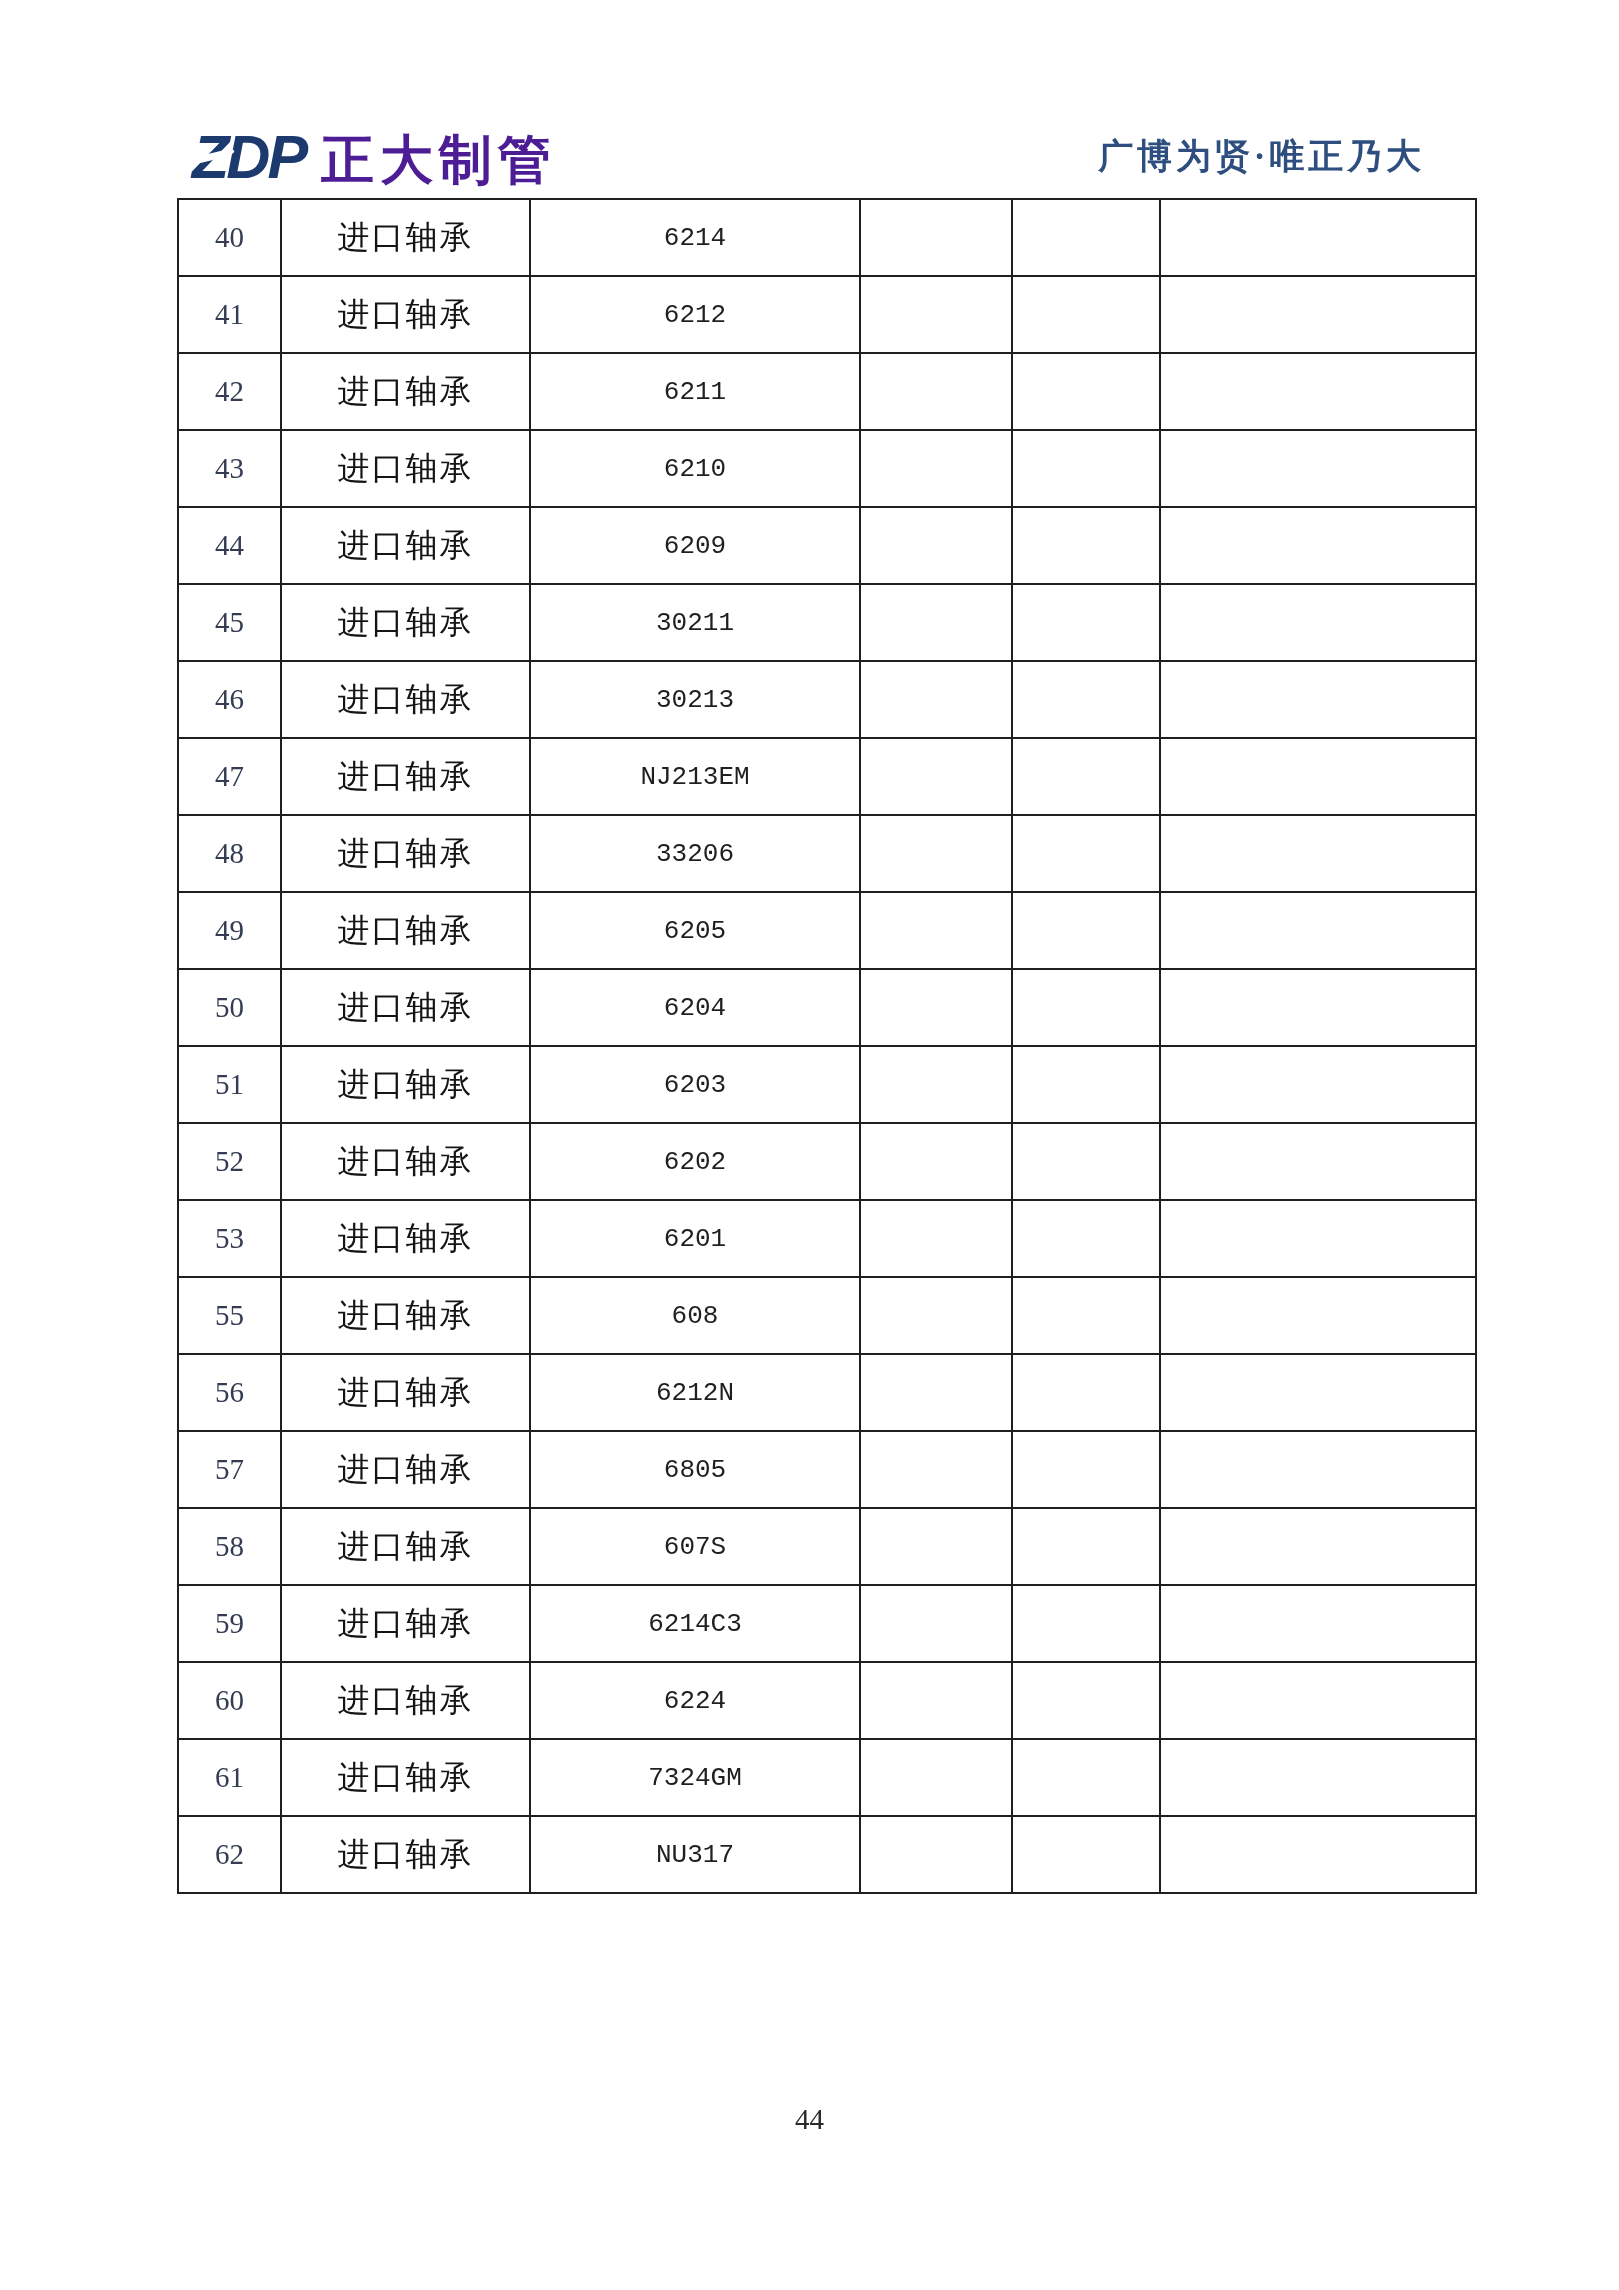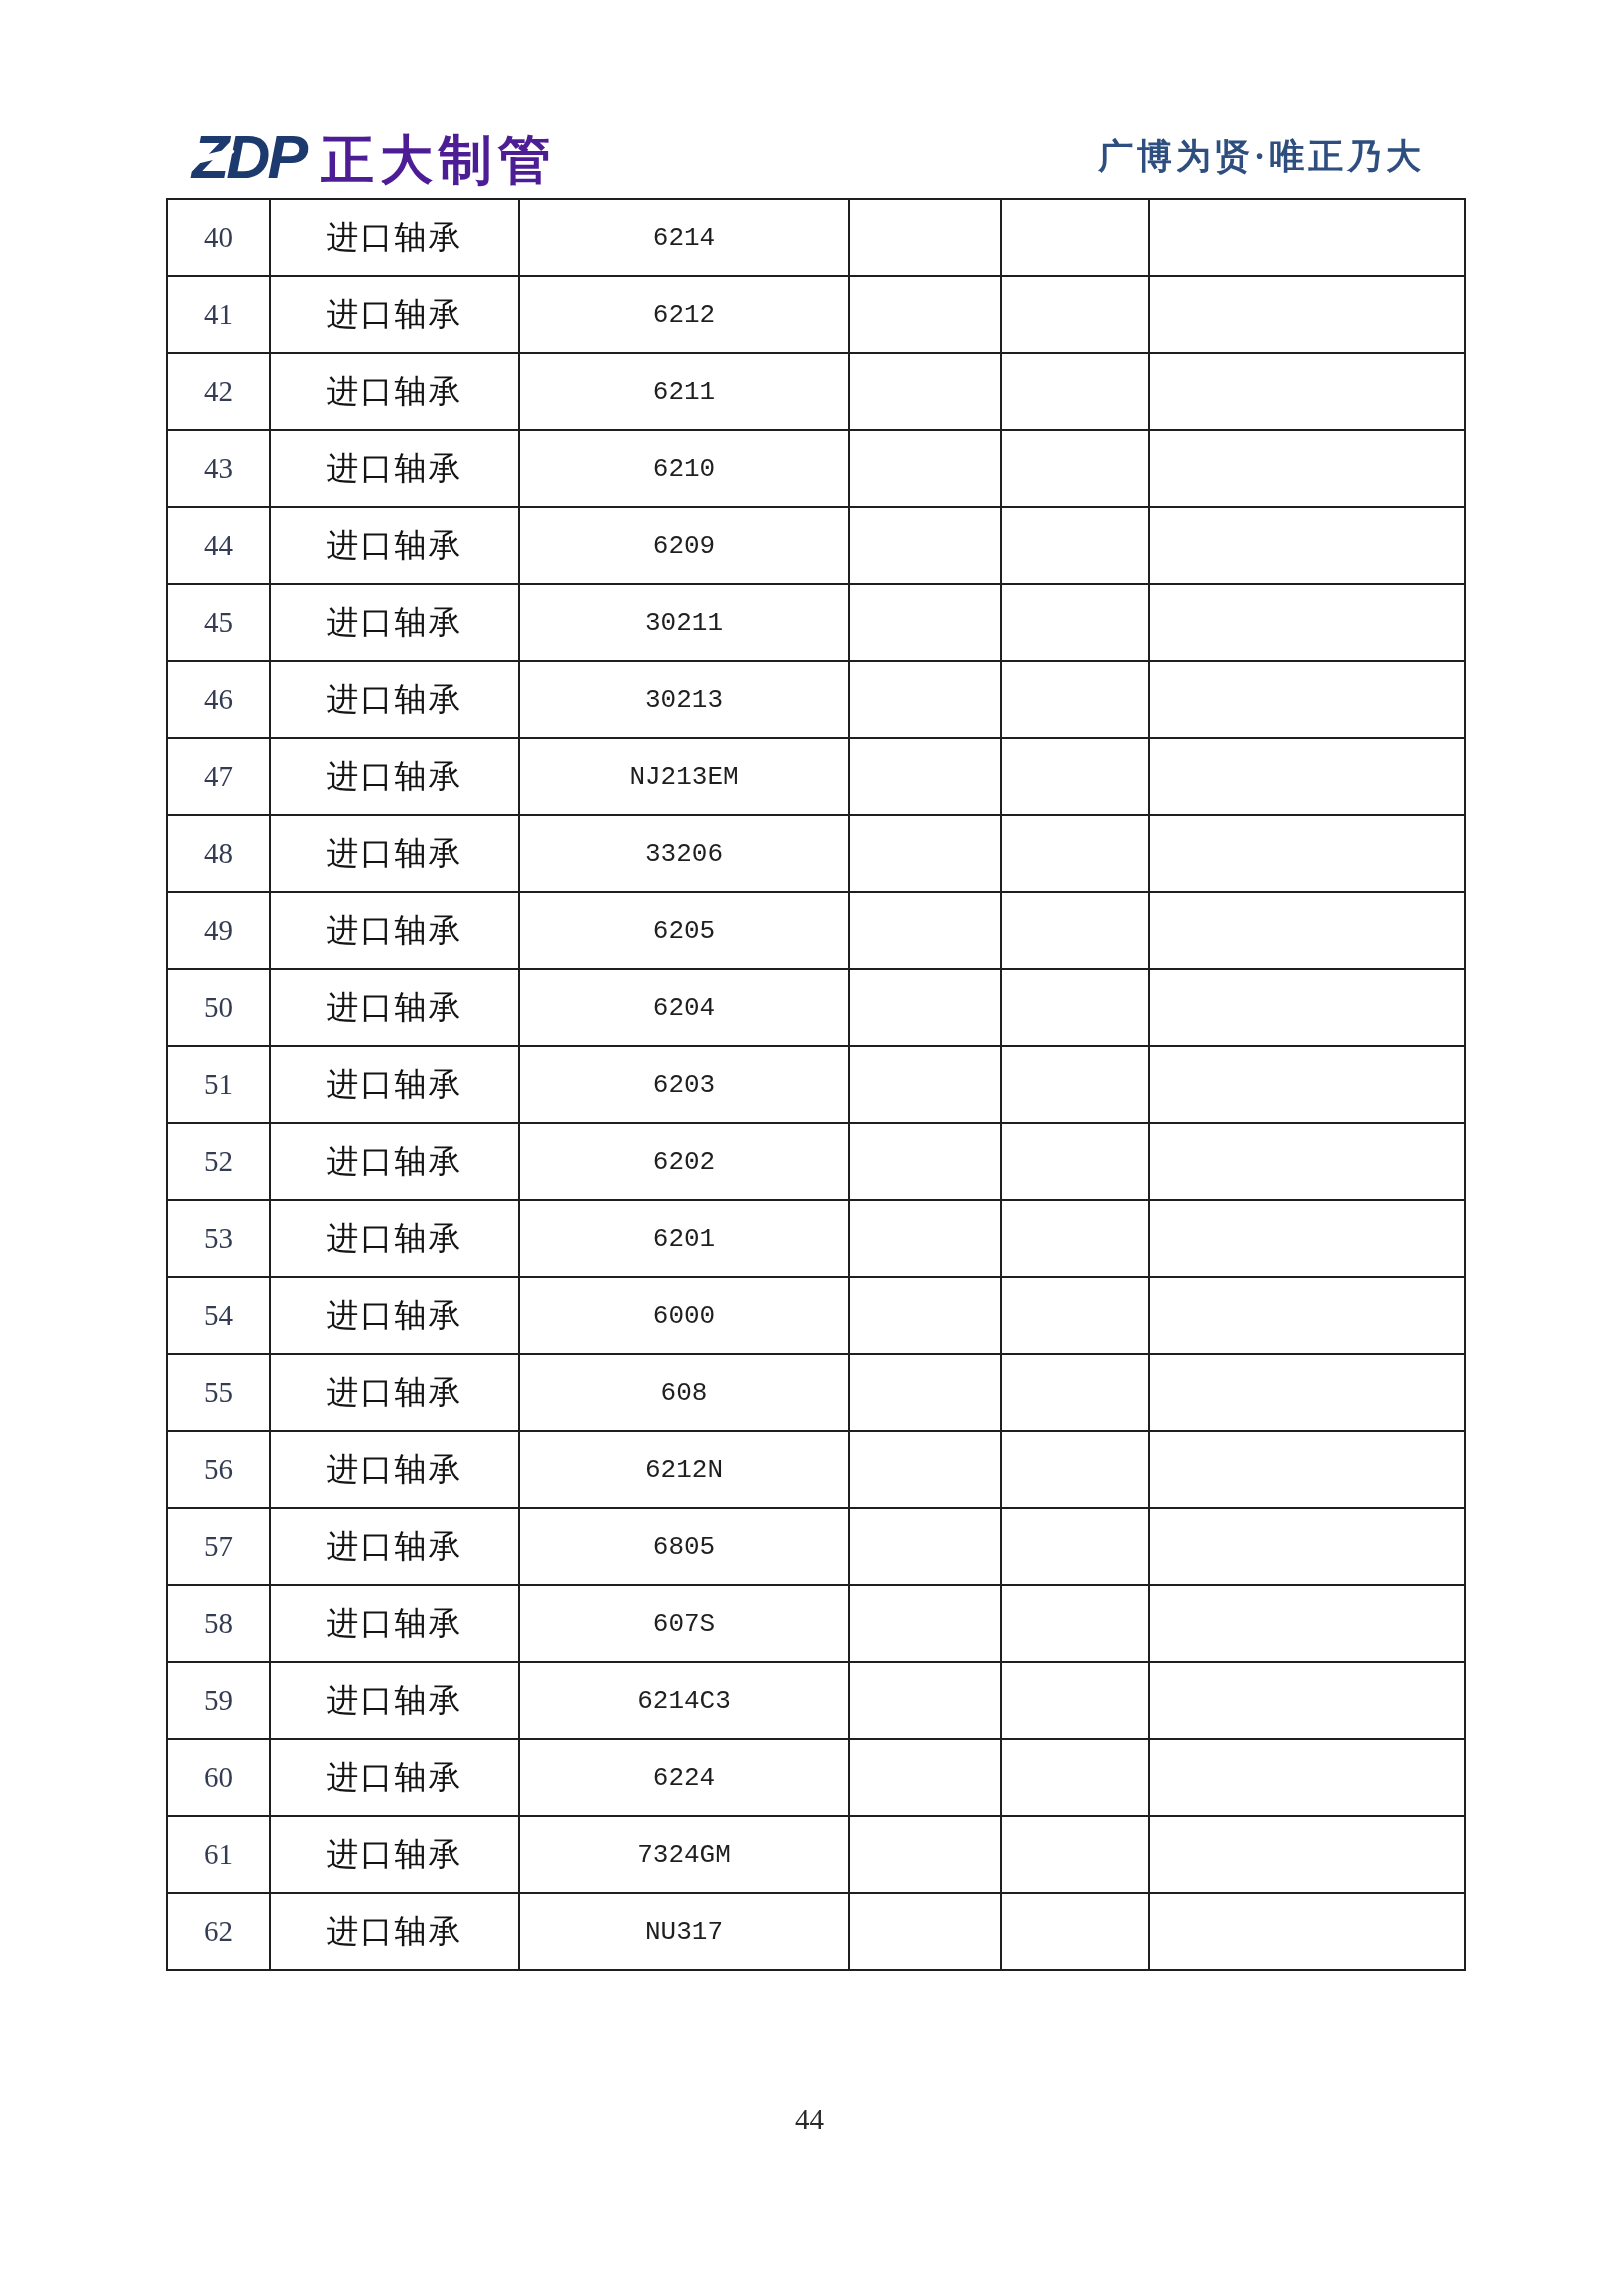--- a/index.html
+++ b/index.html
@@ -73,21 +73,21 @@
     font-size: 35px;
     line-height: 1;
     letter-spacing: 3.9px;
     color: #2d4e7e;
     white-space: nowrap;
   }
 
   
   table.parts {
     position: absolute;
-    left: 166px;
+    left: 177px;
     top: 198px;
     width: 1298px;
     border-collapse: collapse;
     table-layout: fixed;
     padding-left: 8px;
   }
   table.parts td {
     border-left: 2px solid #1f1f1f;
     border-right: 2px solid #1f1f1f;
     border-top: 2.9px solid #1f1f1f;
@@ -271,28 +271,20 @@
 
   <tr>
     <td class="c-no">53</td>
     <td class="c-name">进口轴承</td>
     <td class="c-model">6201</td>
     <td class="c-empty"></td>
     <td class="c-empty"></td>
     <td class="c-empty"></td>
   </tr>
 
-  <tr>
-    <td class="c-no">54</td>
-    <td class="c-name">进口轴承</td>
-    <td class="c-model">6000</td>
-    <td class="c-empty"></td>
-    <td class="c-empty"></td>
-    <td class="c-empty"></td>
-  </tr>
 
   <tr>
     <td class="c-no">55</td>
     <td class="c-name">进口轴承</td>
     <td class="c-model">608</td>
     <td class="c-empty"></td>
     <td class="c-empty"></td>
     <td class="c-empty"></td>
   </tr>
 

